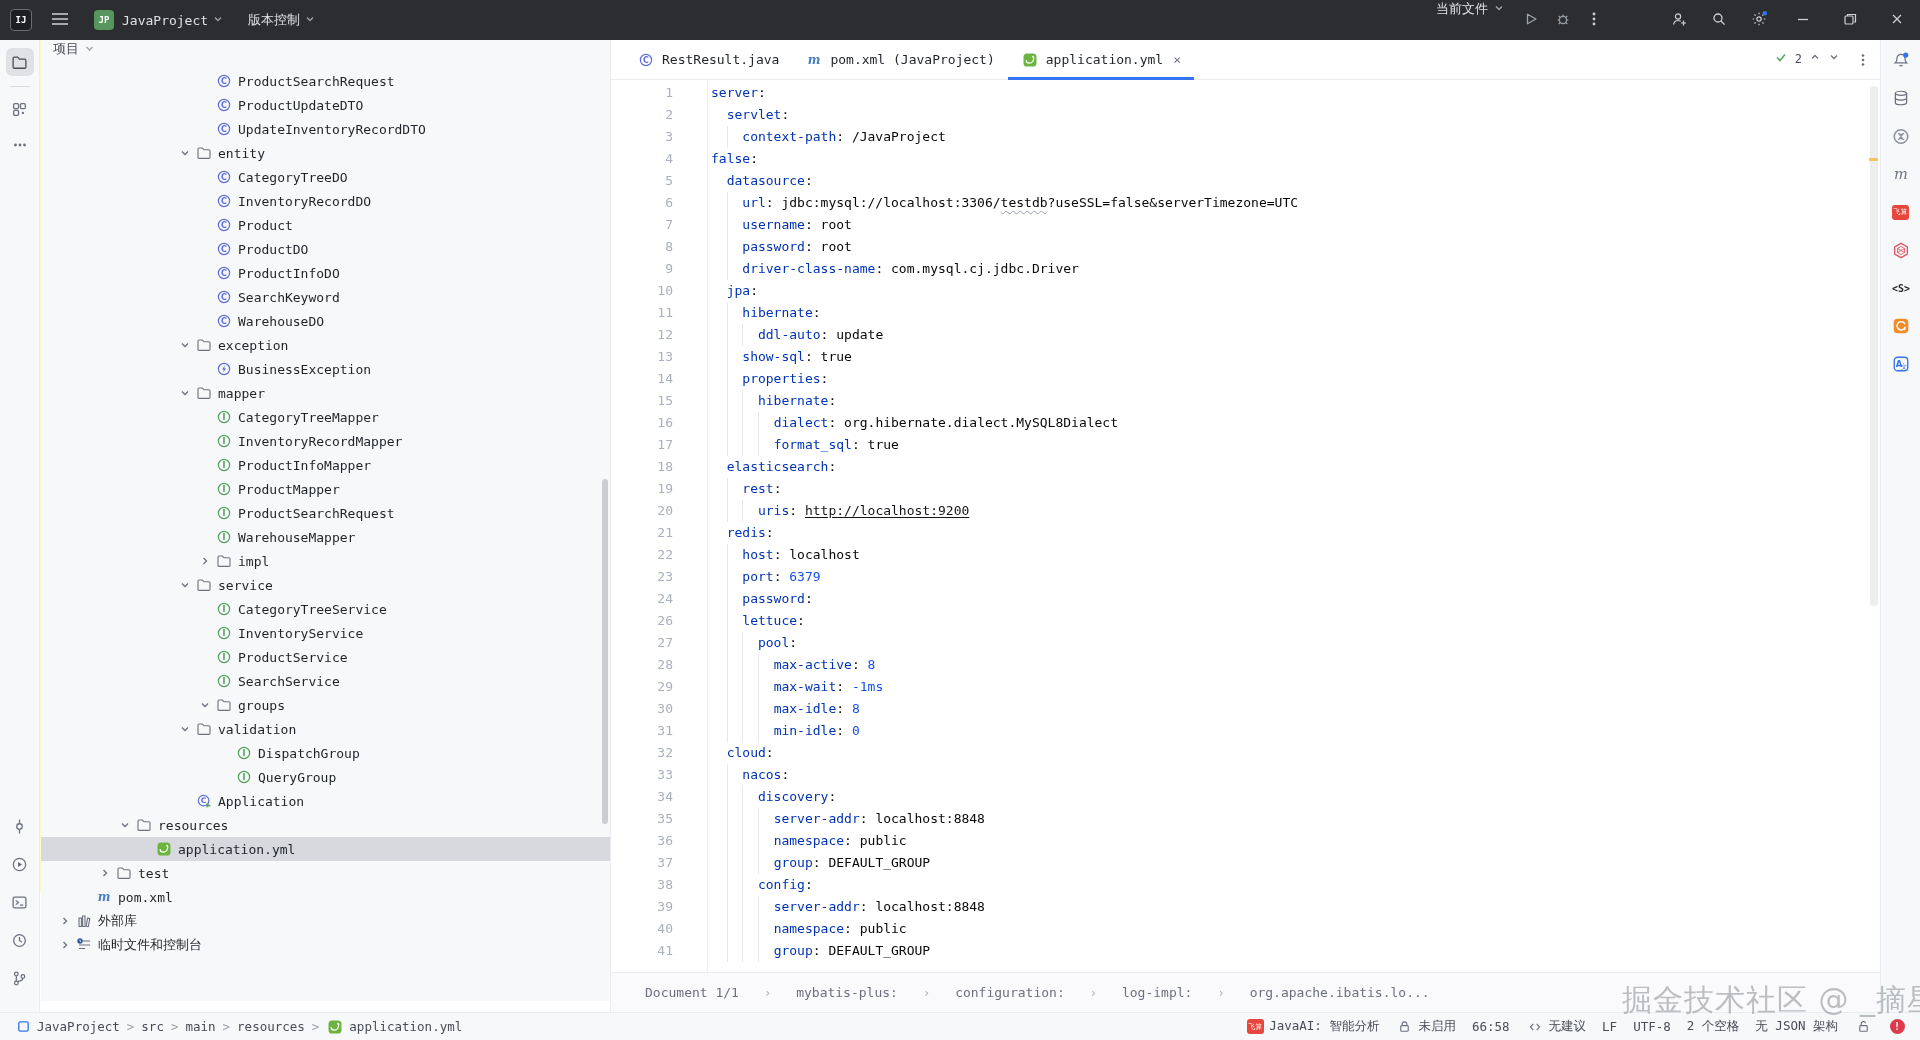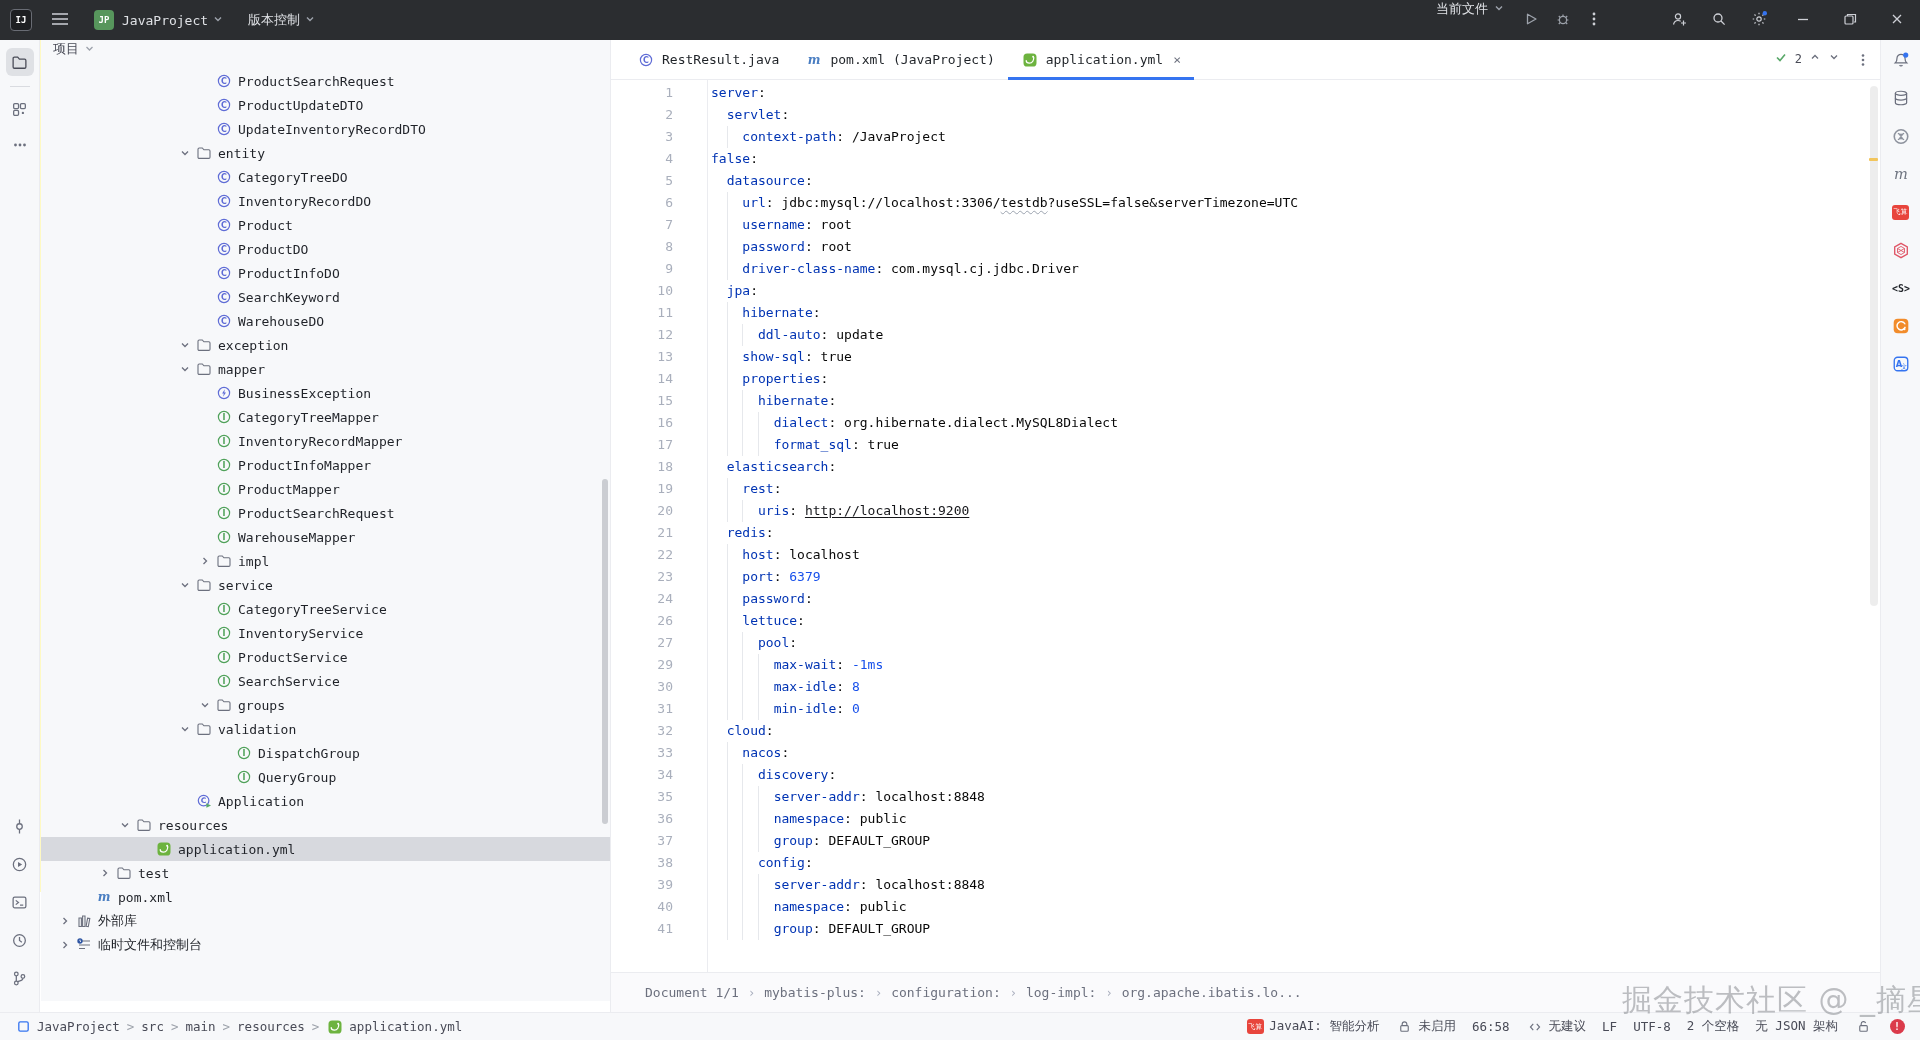--- a/index.html
+++ b/index.html
@@ -68,21 +68,21 @@
   .lnk{color:#15161A;text-decoration:underline;text-underline-offset:2px}
   .wav{color:#080808;text-decoration:underline;text-decoration-style:wavy;
        text-decoration-color:#9CA3AF;text-decoration-thickness:1px;text-underline-offset:3px}
 
   .inspect{position:absolute;top:8px;right:36px;display:flex;align-items:center;gap:7px;
     font-size:12px;color:#494B57;background:#fff;padding:2px 4px;border-radius:6px}
   .ed-scroll{position:absolute;right:2px;top:46px;width:8px;height:520px;border-radius:4px;background:rgba(0,0,0,.07)}
   .stripe-mark{position:absolute;right:2px;top:118px;width:9px;height:3px;background:#F2C55C;border-radius:1px}
 
   .crumbbar{position:absolute;left:0;right:0;bottom:0;height:40px;background:#FAFAFC;border-top:1px solid #EBECF0;
-    display:flex;align-items:center;padding-left:34px;font-size:13px;color:#6C707E;gap:9px;white-space:nowrap}
+    display:flex;align-items:center;padding-left:34px;font-size:13px;color:#6C707E;gap:25px;white-space:nowrap}
   .crumb-sep{color:#A8ADBD;font-size:12px}
 
   
   .statusbar{position:absolute;left:0;top:1012px;width:1920px;height:28px;background:#F7F8FA;
     border-top:1px solid #EBECF0;display:flex;align-items:center;font-size:12.5px;color:#494B57;
     padding:0 14px;z-index:35;white-space:nowrap}
   .sb-left{display:flex;align-items:center;gap:7px}
   .sb-sep{color:#9DA2AB}
   .sb-right{margin-left:auto;display:flex;align-items:center;gap:16px}
   .sb-item{display:flex;align-items:center;gap:5px}
@@ -387,42 +387,42 @@
               <path d="M4 5.5l3 3 3-3" stroke="#6C707E" fill="none" stroke-width="1.3"></path>
             </svg>
           </span>
           <span class="ico">
             <svg width="16" height="16" viewBox="0 0 16 16">
               <path d="M2 4.2C2 3.5 2.5 3 3.2 3h3.1l1.6 1.8h4.9c.7 0 1.2.5 1.2 1.2v6.2c0 .7-.5 1.2-1.2 1.2H3.2C2.5 13.4 2 12.9 2 12.2V4.2z" fill="none" stroke="#6C707E" stroke-width="1.1"></path>
             </svg>
           </span>
           <span class="tlabel">exception</span>
         </div>
+        <div class="trow" style="padding-left: 154px;">
+          <span class="chev"></span>
+          <span class="ico">
+            <svg width="16" height="16" viewBox="0 0 16 16">
+              <circle cx="8" cy="8" r="5.6" fill="none" stroke="#5F6CD6" stroke-width="1.2"></circle>
+              <path d="M8.8 4.2 6.1 8.6h1.7L7.1 11.8l2.9-4.4H8.3z" fill="#5F6CD6"></path>
+            </svg>
+          </span>
+          <span class="tlabel">BusinessException</span>
+        </div>
         <div class="trow" style="padding-left: 134px;">
           <span class="chev">
             <svg width="14" height="14" viewBox="0 0 14 14">
               <path d="M4 5.5l3 3 3-3" stroke="#6C707E" fill="none" stroke-width="1.3"></path>
             </svg>
           </span>
           <span class="ico">
             <svg width="16" height="16" viewBox="0 0 16 16">
               <path d="M2 4.2C2 3.5 2.5 3 3.2 3h3.1l1.6 1.8h4.9c.7 0 1.2.5 1.2 1.2v6.2c0 .7-.5 1.2-1.2 1.2H3.2C2.5 13.4 2 12.9 2 12.2V4.2z" fill="none" stroke="#6C707E" stroke-width="1.1"></path>
             </svg>
           </span>
           <span class="tlabel">mapper</span>
-        </div>
-        <div class="trow" style="padding-left: 154px;">
-          <span class="chev"></span>
-          <span class="ico">
-            <svg width="16" height="16" viewBox="0 0 16 16">
-              <circle cx="8" cy="8" r="5.6" fill="none" stroke="#5F6CD6" stroke-width="1.2"></circle>
-              <path d="M8.8 4.2 6.1 8.6h1.7L7.1 11.8l2.9-4.4H8.3z" fill="#5F6CD6"></path>
-            </svg>
-          </span>
-          <span class="tlabel">BusinessException</span>
         </div>
         <div class="trow" style="padding-left: 154px;">
           <span class="chev"></span>
           <span class="ico">
             <svg width="16" height="16" viewBox="0 0 16 16">
               <circle cx="8" cy="8" r="5.6" fill="none" stroke="#4FA159" stroke-width="1.2"></circle>
               <text x="8" y="10.9" text-anchor="middle" font-size="8" font-weight="bold" fill="#4FA159" font-family="DejaVu Sans, sans-serif">I</text>
             </svg>
           </span>
           <span class="tlabel">CategoryTreeMapper</span>
@@ -831,20 +831,24 @@
           </div>
           <div class="cl">
             <span class="ln">26</span>
             <span class="ct"><i class="g" style="left: 19.6666px;"></i>    <span class="k">lettuce</span>:</span>
           </div>
           <div class="cl">
             <span class="ln">27</span>
             <span class="ct"><i class="g" style="left: 19.6666px;"></i><i class="g" style="left: 35.3332px;"></i>      <span class="k">pool</span>:</span>
           </div>
           <div class="cl">
+            <span class="ln">28</span>
+            <span class="ct"><i class="g" style="left: 19.6666px;"></i><i class="g" style="left: 35.3332px;"></i><i class="g" style="left: 50.9998px;"></i>        <span class="k">max-active</span>: <span class="num">8</span></span>
+          </div>
+          <div class="cl">
             <span class="ln">29</span>
             <span class="ct"><i class="g" style="left: 19.6666px;"></i><i class="g" style="left: 35.3332px;"></i><i class="g" style="left: 50.9998px;"></i>        <span class="k">max-wait</span>: <span class="num">-1ms</span></span>
           </div>
           <div class="cl">
             <span class="ln">30</span>
             <span class="ct"><i class="g" style="left: 19.6666px;"></i><i class="g" style="left: 35.3332px;"></i><i class="g" style="left: 50.9998px;"></i>        <span class="k">max-idle</span>: <span class="num">8</span></span>
           </div>
           <div class="cl">
             <span class="ln">31</span>
             <span class="ct"><i class="g" style="left: 19.6666px;"></i><i class="g" style="left: 35.3332px;"></i><i class="g" style="left: 50.9998px;"></i>        <span class="k">min-idle</span>: <span class="num">0</span></span>

